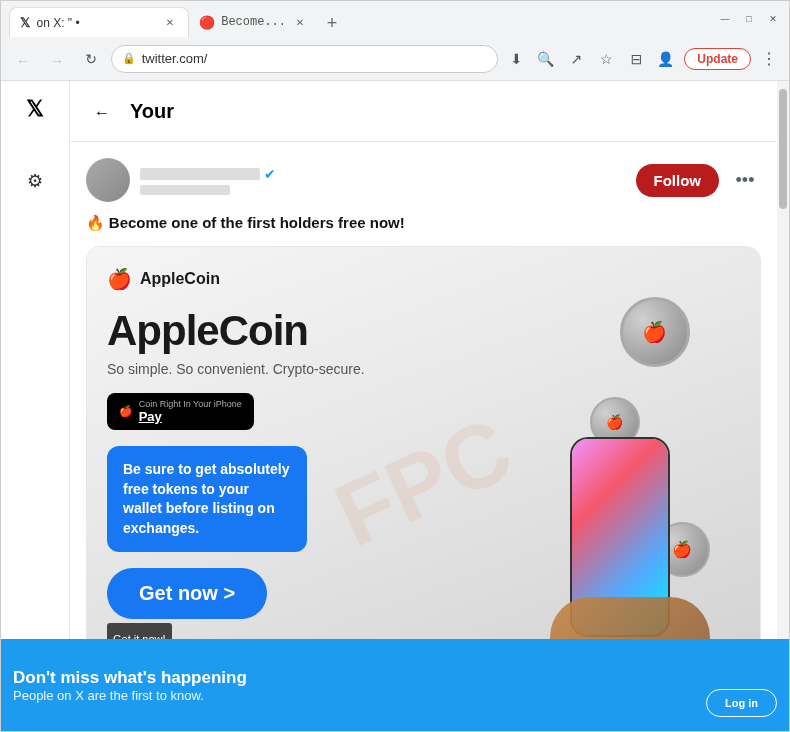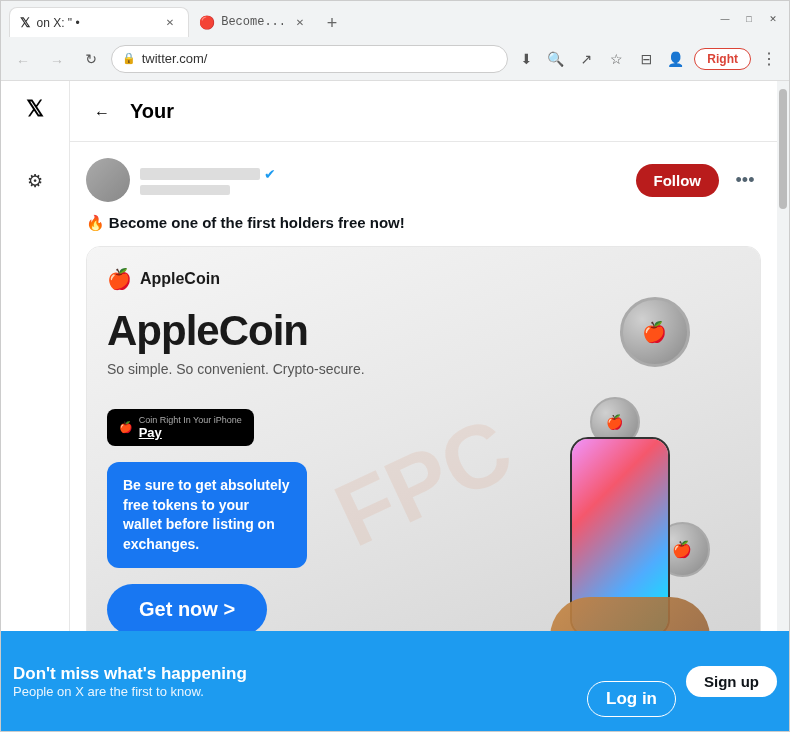--- a/index.html
+++ b/index.html
@@ -73,21 +73,21 @@
 
     
     .post-card { border: 1px solid #e7e7e7; border-radius: 14px; overflow: hidden; margin-bottom: 10px; background: #fff; }
 
     
     .apple-coin-card { background: linear-gradient(160deg, #f5f5f5 0%, #e8e8e8 40%, #d0d0d0 100%); padding: 20px; position: relative; min-height: 420px; overflow: hidden; }
     .apple-coin-header { display: flex; align-items: center; gap: 8px; margin-bottom: 16px; }
     .apple-logo { font-size: 20px; }
     .apple-coin-brand { font-size: 16px; font-weight: 600; color: #1a1a1a; }
     .apple-coin-title { font-size: 42px; font-weight: 800; color: #1a1a1a; margin-bottom: 6px; letter-spacing: -1px; }
-    .apple-coin-tagline { font-size: 14px; color: #555; margin-bottom: 32px; }
+    .apple-coin-tagline { font-size: 14px; color: #555; margin-bottom: 16px; }
 
     
     .apple-pay-badge { background: #000; color: #fff; border-radius: 8px; padding: 6px 12px; display: inline-flex; align-items: center; gap: 6px; font-size: 11px; margin-bottom: 16px; }
     .apple-pay-text { font-size: 9px; color: #aaa; display: block; }
     .apple-pay-main { font-size: 13px; font-weight: 600; text-decoration: underline; }
 
     
     .speech-bubble { background: #1877f2; color: #fff; border-radius: 12px; padding: 14px 16px; font-size: 14px; font-weight: 600; line-height: 1.4; max-width: 200px; margin-bottom: 16px; position: relative; z-index: 2; }
 
     
@@ -95,21 +95,21 @@
 
     
     .get-it-now-label { background: rgba(0,0,0,0.7); color: #fff; font-size: 11px; padding: 10px 6px; border-radius: 3px; display: inline-block; }
 
     
     .x-bottom-bar { background: #1d9bf0; padding: 14px 12px; display: flex; align-items: center; justify-content: space-between; flex-shrink: 0; }
     .bottom-bar-text { }
     .bottom-bar-title { color: #fff; font-size: 17px; font-weight: 700; }
     .bottom-bar-sub { color: #fff; font-size: 13px; opacity: 0.9; }
     .bottom-bar-actions { display: flex; gap: 10px; align-items: center; }
-    .login-btn { background: transparent; border: 1.5px solid #fff; color: #fff; border-radius: 20px; padding: 7px 18px; font-size: 17px; font-weight: 700; cursor: pointer; margin-top: 36px; }
+    .login-btn { background: transparent; border: 1.5px solid #fff; color: #fff; border-radius: 20px; padding: 7px 18px; font-size: 11px; font-weight: 700; cursor: pointer; margin-top: 36px; }
     .signup-btn { background: #fff; border: none; color: #0f1419; border-radius: 20px; padding: 7px 18px; font-size: 15px; font-weight: 700; cursor: pointer; }
 
     
     .card-content { position: relative; min-height: 430px; }
     .card-left { position: relative; z-index: 2; max-width: 55%; }
 
     
     .coin-1 { position: absolute; right: 50px; top: 30px; width: 70px; height: 70px; border-radius: 50%; background: radial-gradient(circle at 30% 30%, #d0d0d0, #888); border: 3px solid #aaa; display: flex; align-items: center; justify-content: center; font-size: 20px; }
     .coin-2 { position: absolute; right: 100px; top: 130px; width: 50px; height: 50px; border-radius: 50%; background: radial-gradient(circle at 30% 30%, #d0d0d0, #888); border: 2px solid #aaa; display: flex; align-items: center; justify-content: center; font-size: 14px; }
     .coin-3 { position: absolute; right: 30px; bottom: 120px; width: 55px; height: 55px; border-radius: 50%; background: radial-gradient(circle at 30% 30%, #d0d0d0, #888); border: 2px solid #aaa; display: flex; align-items: center; justify-content: center; font-size: 16px; }
@@ -151,21 +151,21 @@
       <span class="address-lock">🔒</span>
       <span class="address-text">twitter.com/</span>
     </div>
     <div class="toolbar-right">
       <div class="toolbar-icon">⬇</div>
       <div class="toolbar-icon">🔍</div>
       <div class="toolbar-icon">↗</div>
       <div class="toolbar-icon">☆</div>
       <div class="toolbar-icon">⊟</div>
       <div class="toolbar-icon">👤</div>
-      <button class="update-btn">Right</button>
+      <button class="update-btn">Update</button>
       <div class="menu-btn">⋮</div>
     </div>
   </div>
 
   <div class="page-content">
 
     <div class="x-layout">
 
       <div class="x-sidebar">
         <div class="x-logo" style="font-weight:900;font-size:22px;">𝕏</div>
@@ -268,16 +268,15 @@
     </div>
   </div>
 
   <div class="x-bottom-bar">
     <div class="bottom-bar-text">
       <div class="bottom-bar-title">Don't miss what's happening</div>
       <div class="bottom-bar-sub">People on X are the first to know.</div>
     </div>
     <div class="bottom-bar-actions">
       <button class="login-btn">Log in</button>
-      <button class="signup-btn">Sign up</button>
     </div>
   </div>
 </div>
 
 </body></html>

